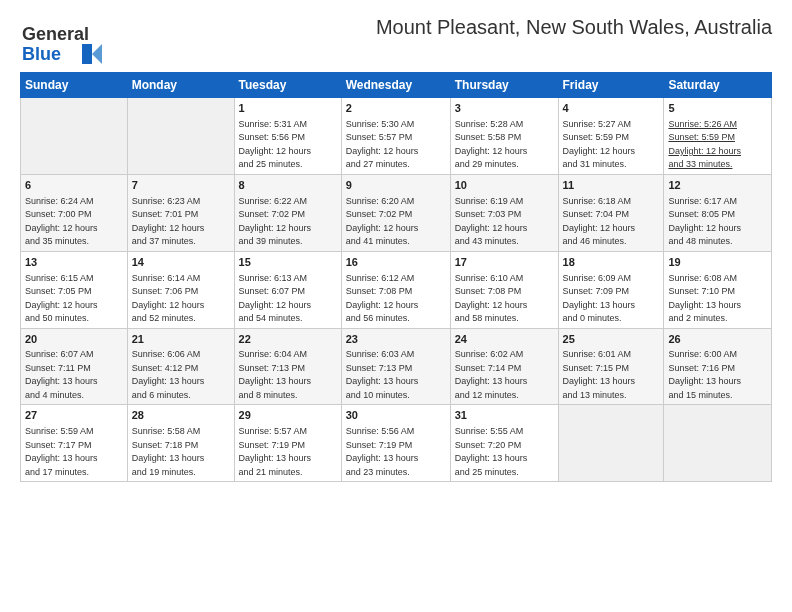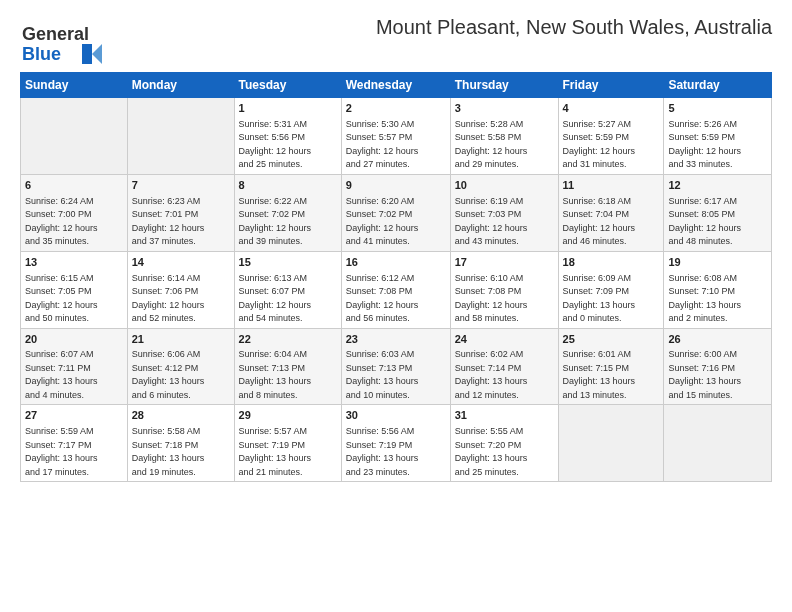--- a/index.html
+++ b/index.html
@@ -126,21 +126,21 @@
 Daylight: 12 hours
 and 27 minutes.</span></td>
           <td><span class="day-num">3</span><span class="day-info" style="white-space: pre-line;">Sunrise: 5:28 AM
 Sunset: 5:58 PM
 Daylight: 12 hours
 and 29 minutes.</span></td>
           <td><span class="day-num">4</span><span class="day-info" style="white-space: pre-line;">Sunrise: 5:27 AM
 Sunset: 5:59 PM
 Daylight: 12 hours
 and 31 minutes.</span></td>
-          <td><span class="day-num">5</span><span class="day-info" style="white-space: pre-line;">Sunrise: 5:26 AM
+          <td><span class="day-num">5</span><span class="day-info" style="white-space: pre-line; text-decoration: underline;">Sunrise: 5:26 AM
 Sunset: 5:59 PM
 Daylight: 12 hours
 and 33 minutes.</span></td>
         </tr>
         <tr>
           <td><span class="day-num">6</span><span class="day-info" style="white-space: pre-line;">Sunrise: 6:24 AM
 Sunset: 7:00 PM
 Daylight: 12 hours
 and 35 minutes.</span></td>
           <td><span class="day-num">7</span><span class="day-info" style="white-space: pre-line;">Sunrise: 6:23 AM

